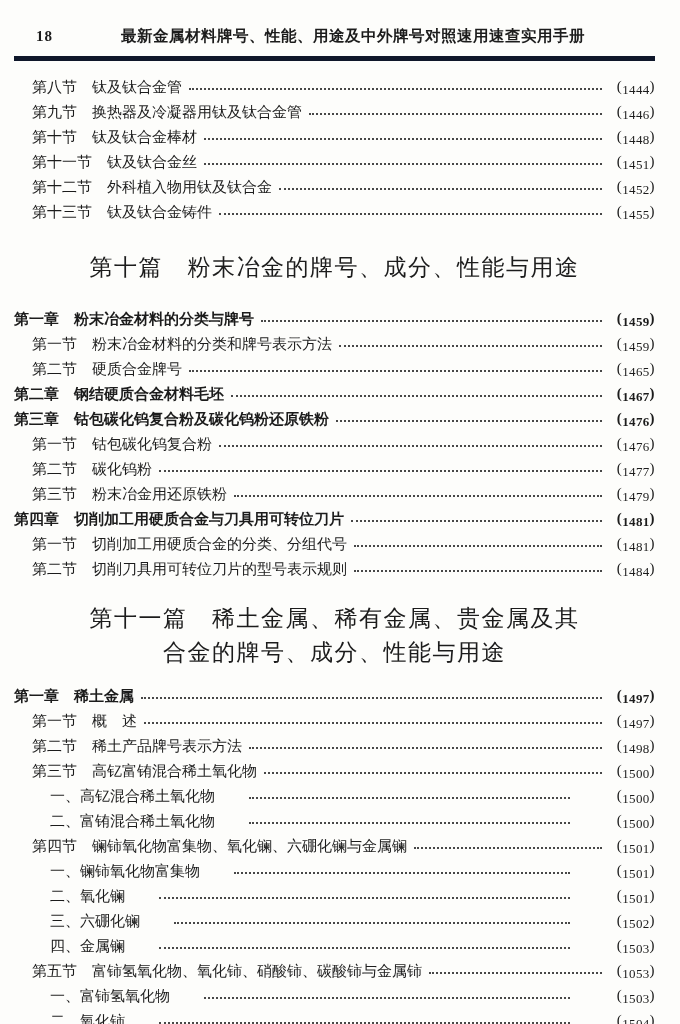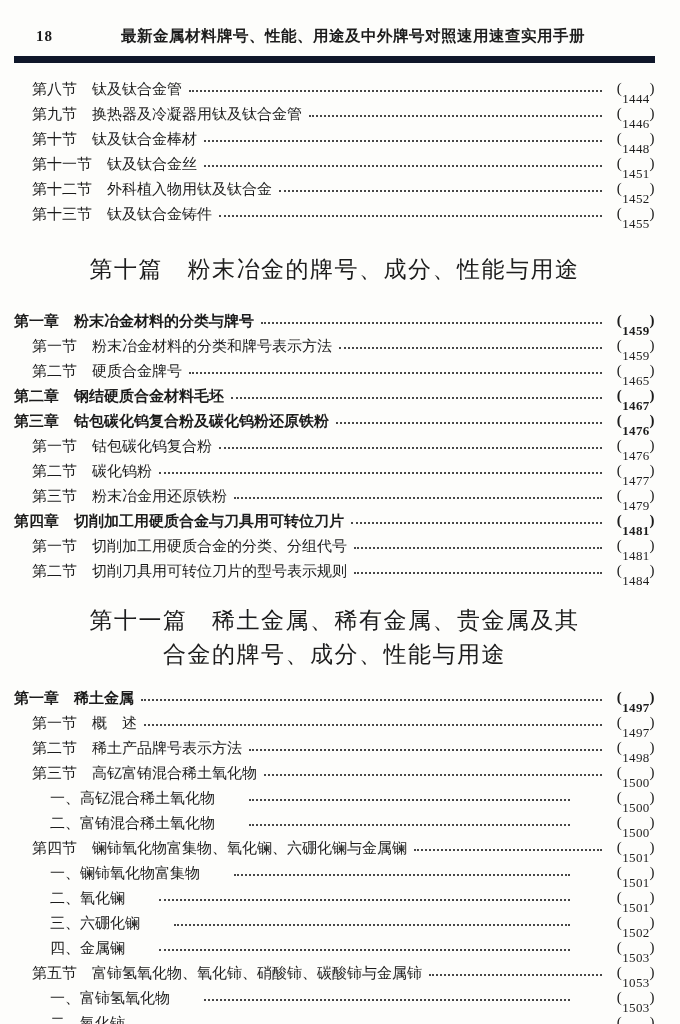--- a/index.html
+++ b/index.html
@@ -16,21 +16,21 @@
     background: #fdfdfb;
     color: #1c1c1c;
     box-sizing: border-box;
     padding: 26px 25px 0 14px;
     overflow: hidden;
   }
   
   .header {
     display: flex;
     align-items: baseline;
-    border-bottom: 7px solid #0f172a;
+    border-bottom: 5px solid #0f172a;
     padding: 0 2px 9px 0;
   }
   .folio {
     font-size: 15px;
     font-weight: 700;
     margin-left: 22px;
     letter-spacing: 1px;
   }
   .header-title {
     flex: 1;
@@ -65,21 +65,21 @@
   .pno {
     font-size: 15px;
     white-space: nowrap;
     min-width: 48px;
     text-align: right;
     letter-spacing: 0.5px;
   }
   .pno .digits {
     font-size: 13px;
     position: relative;
-    top: 10px;
+    top: 3px;
     letter-spacing: 0.3px;
   }
   
   .part-heading {
     text-align: center;
     font-size: 23px;
     letter-spacing: 1.5px;
     line-height: 34px;
     font-weight: 500;
   }

